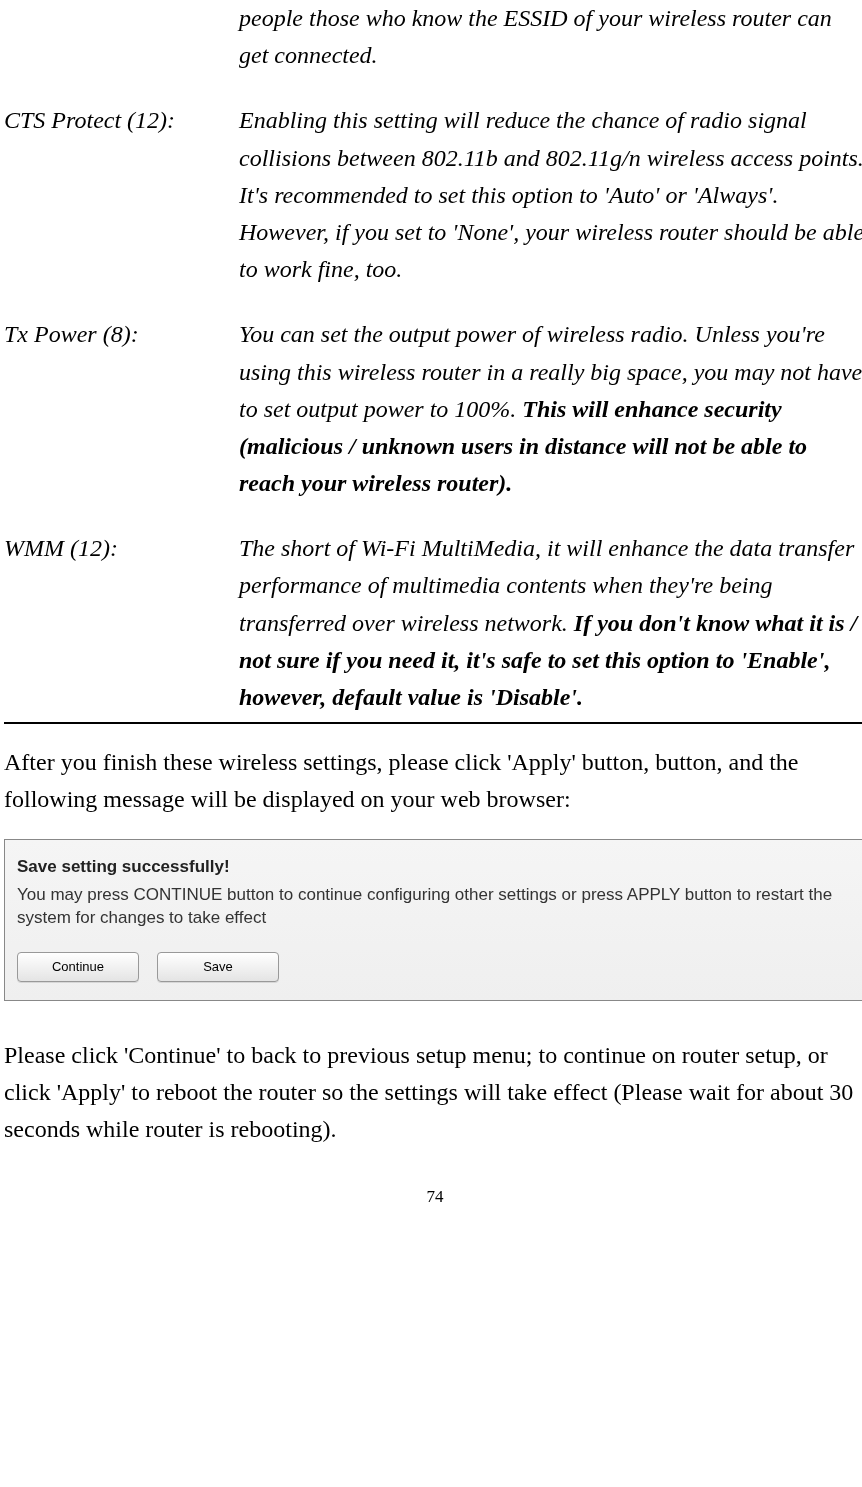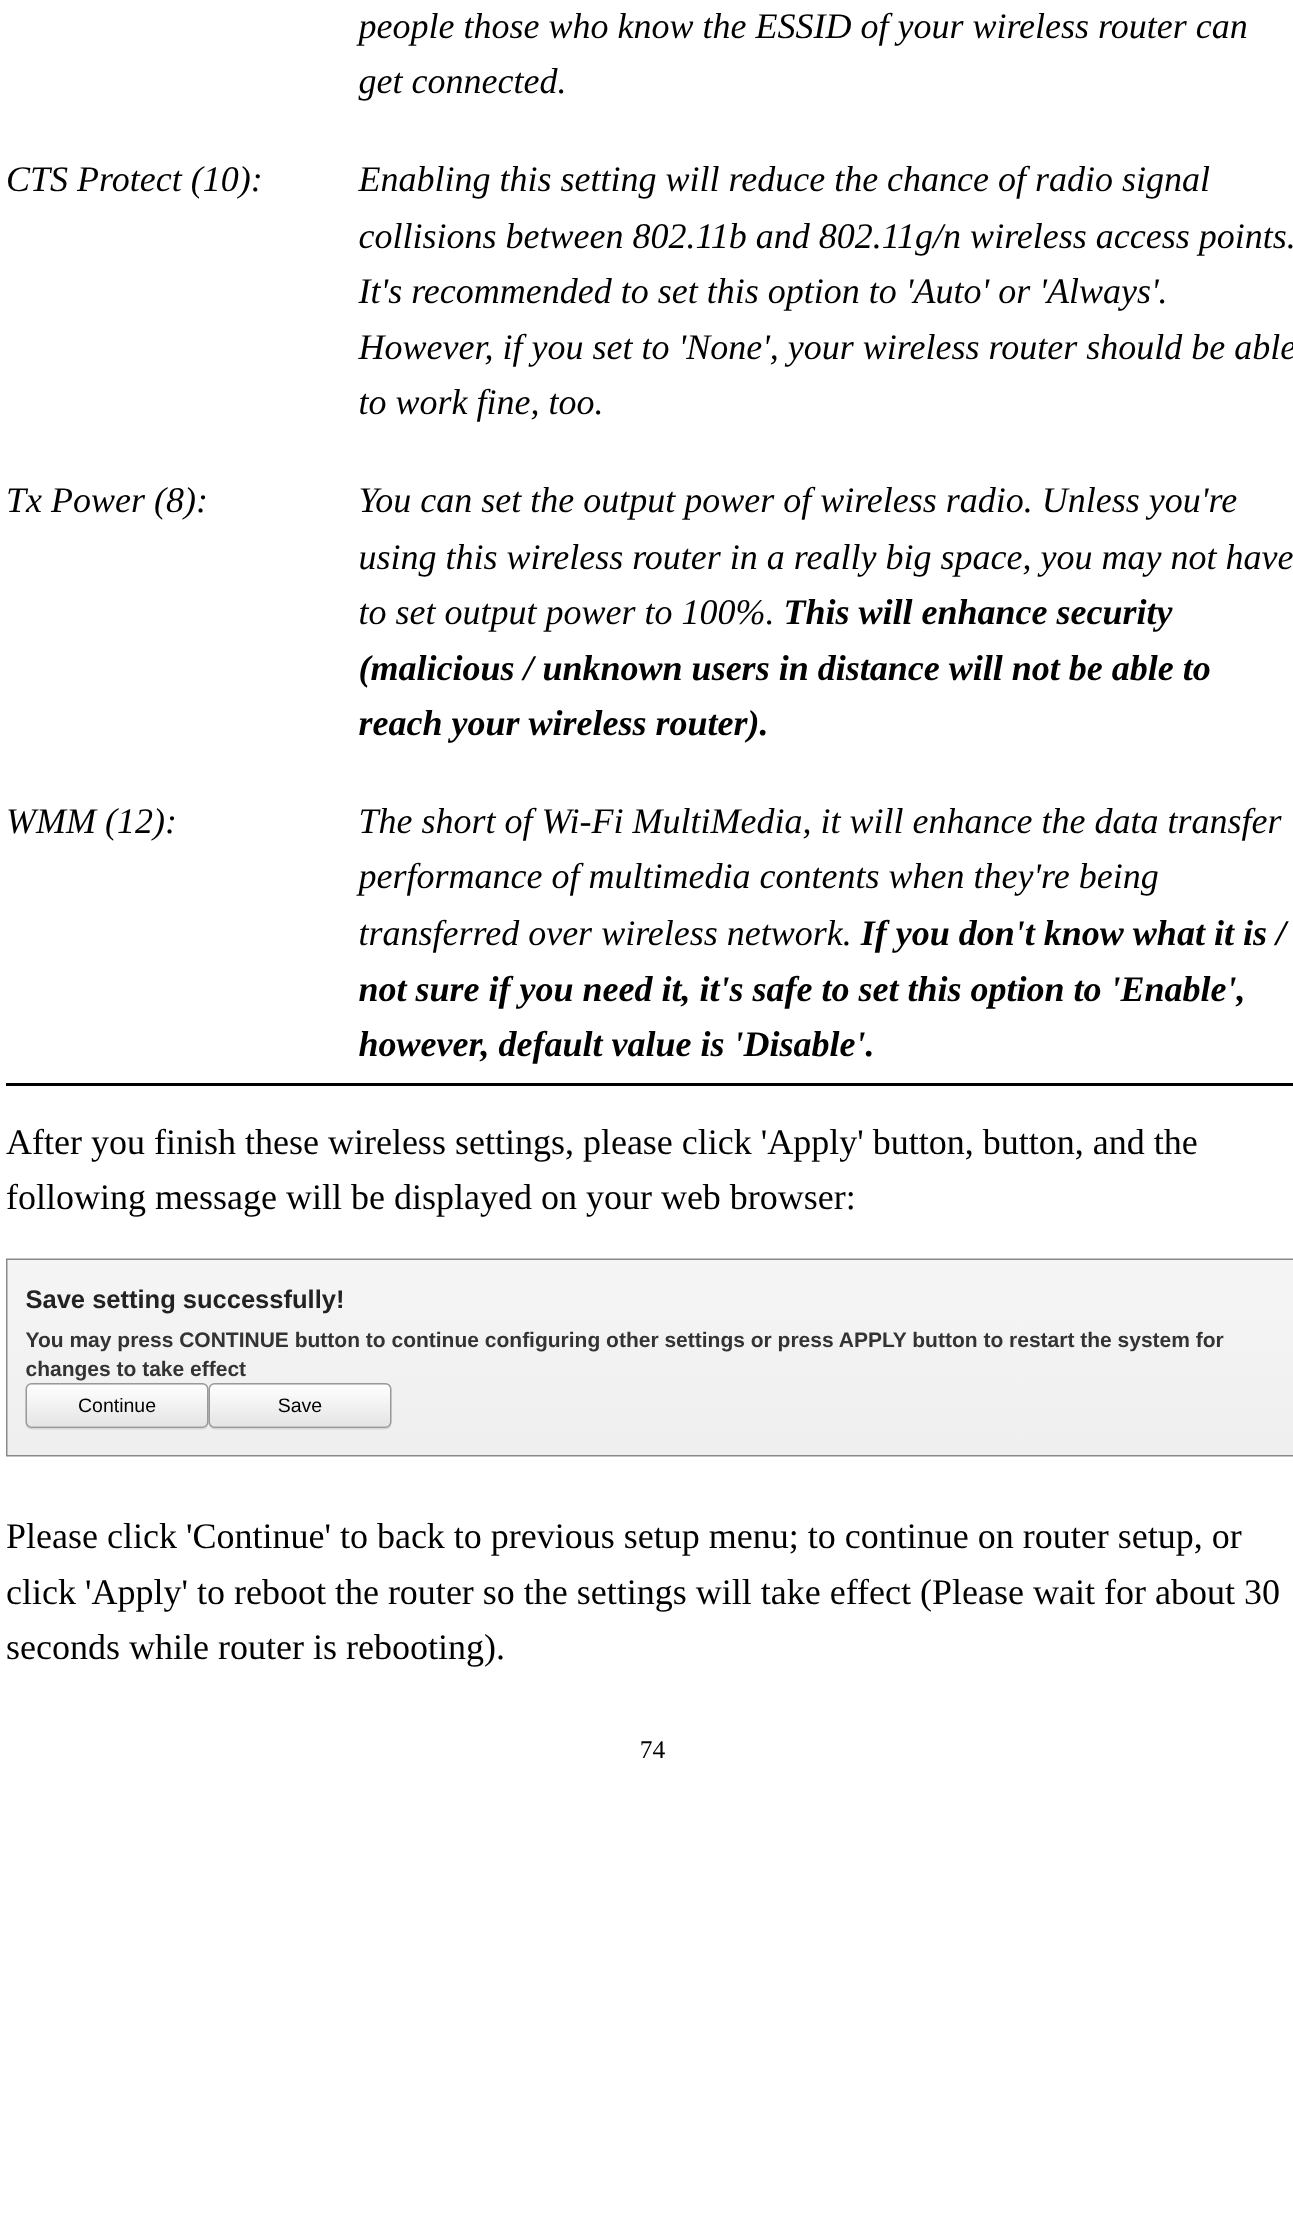--- a/index.html
+++ b/index.html
@@ -58,27 +58,28 @@
     margin: 16px 0 36px 0;
     font-family: Arial, Helvetica, sans-serif;
   }
   .screenshot-title {
     font-size: 17px;
     font-weight: bold;
     color: #222;
     margin-bottom: 4px;
   }
   .screenshot-text {
-    font-size: 14px;
+    font-size: 17px;
     color: #333;
     line-height: 1.35;
-    font-weight: bold;
+    margin-bottom: 22px;
   }
   .screenshot-buttons {
     display: flex;
+    gap: 18px;
   }
   .ui-button {
     font-family: Arial, Helvetica, sans-serif;
     font-size: 13px;
     padding: 4px 0;
     width: 120px;
     text-align: center;
     background: linear-gradient(#ffffff, #e4e4e4);
     border: 1px solid #999;
     border-radius: 4px;
@@ -99,21 +100,21 @@
   <div class="definitions">
 
     <div class="def-row">
       <div class="def-term"></div>
       <div class="def-desc">
         <span>people those who know the ESSID of your wireless router can get connected.</span>
       </div>
     </div>
 
     <div class="def-row">
-      <div class="def-term">CTS Protect (10):</div>
+      <div class="def-term">CTS Protect (12):</div>
       <div class="def-desc">
         <span>Enabling this setting will reduce the chance of radio signal collisions between 802.11b and 802.11g/n wireless access points. It's recommended to set this option to 'Auto' or 'Always'. However, if you set to 'None', your wireless router should be able to work fine, too.</span>
       </div>
     </div>
 
     <div class="def-row">
       <div class="def-term">Tx Power (8):</div>
       <div class="def-desc">
         <span>You can set the output power of wireless radio. Unless you're using this wireless router in a really big space, you may not have to set output power to 100%. </span><span class="bold">This will enhance security (malicious / unknown users in distance will not be able to reach your wireless router).</span>
       </div>

